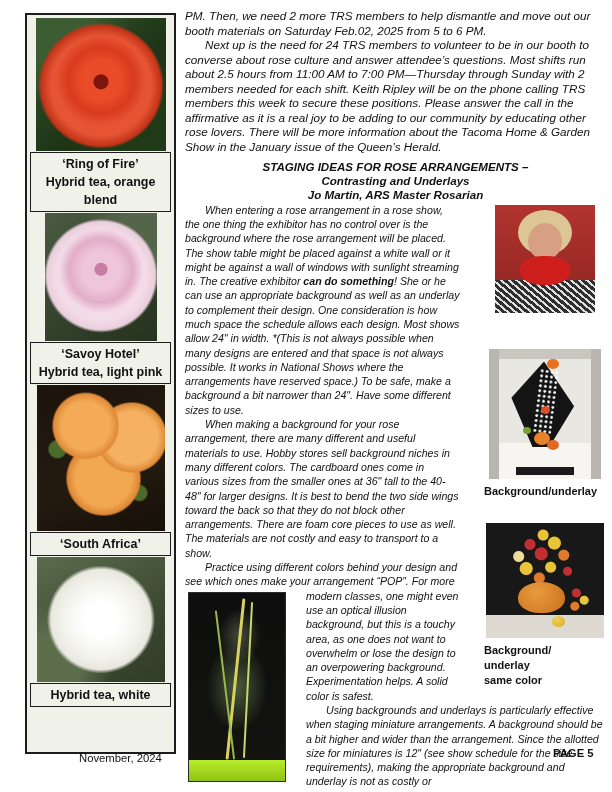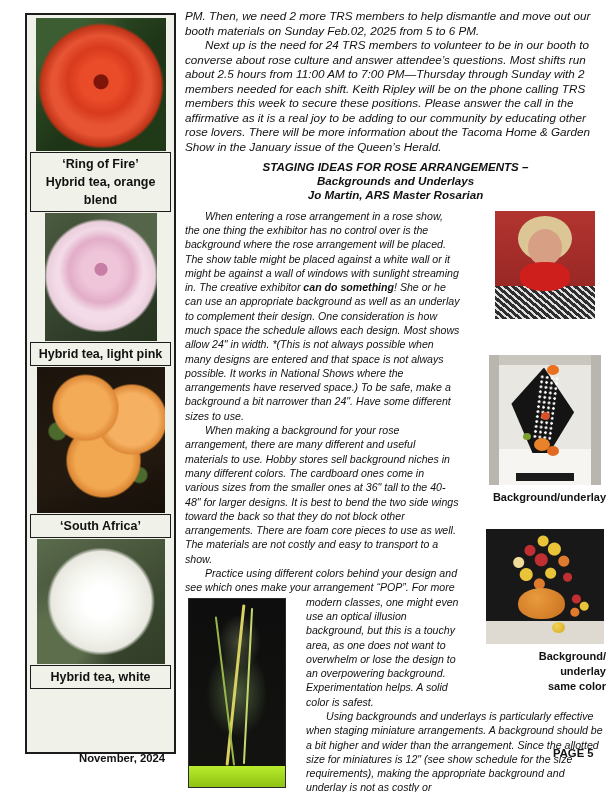--- a/index.html
+++ b/index.html
@@ -39,25 +39,25 @@
     radial-gradient(circle at 12% 85%, #5d6e4d 0 18%, transparent 40%),
     linear-gradient(150deg, #5b6b4d, #3a472f 65%, #313d27);}
 
   
   .article{position:absolute;left:185px;top:9px;width:421px;
            font-style:italic;font-size:10.6px;line-height:14.3px;}
   .article p{margin:0;}
   .intro{font-size:11.7px;line-height:14.5px;}
   .indent{text-indent:20px;}
   .heading{text-align:center;font-weight:bold;font-size:11.6px;line-height:14.2px;
-           margin:6px 0 6px;}
+           margin:6px 0 0;}
   .heading span{display:block;}
 
   
-  .right-figs{float:right;width:122px;margin-left:24px;font-style:normal;text-align:right;}
+  .right-figs{float:right;width:122px;margin-left:24px;font-style:normal;text-align:left;}
   .figcap{font-weight:bold;font-size:11px;line-height:15px;margin-top:5px;}
   .figcap span{display:block;}
 
   .portrait{position:relative;width:100px;height:108px;margin:2px auto 0;
             background:linear-gradient(#b23430,#8e2320);overflow:hidden;}
   .po-shoulders{position:absolute;bottom:0;left:0;width:100%;height:30%;
             background:repeating-linear-gradient(40deg,#2e2e2e 0 3px,#e0e0e0 3px 5px);}
   .po-hair{position:absolute;top:5%;left:23%;width:54%;height:42%;border-radius:50%;background:#dcc695;}
   .po-face{position:absolute;top:17%;left:33%;width:34%;height:34%;border-radius:50%;background:#d7a084;}
   .po-scarf{position:absolute;top:48%;left:25%;width:50%;height:26%;border-radius:45%;background:#cf1f1d;}
@@ -106,58 +106,59 @@
   .s2{left:36%;top:9%;height:80%;width:2px;background:#9ab84a;transform:rotate(-7deg);}
   .s3{left:60%;top:5%;height:83%;width:2px;background:#c5d86e;transform:rotate(3deg);}
   .swirl1{position:absolute;top:26%;left:18%;width:64%;height:48%;
           background:radial-gradient(ellipse,rgba(160,200,120,0.40),rgba(0,0,0,0) 70%);}
   .swirl2{position:absolute;top:8%;left:30%;width:45%;height:30%;
           background:radial-gradient(ellipse,rgba(190,210,150,0.30),rgba(0,0,0,0) 70%);}
   .center-cap{display:block;font-weight:bold;font-size:11.5px;line-height:16px;margin-top:8px;}
   .center-cap span{display:block;}
 
   
-  .footer-left{position:absolute;left:36px;top:752px;font-weight:bold;font-size:11.3px;padding-left:43px;}
+  .footer-left{position:absolute;left:36px;top:752px;font-weight:normal;font-size:11.3px;padding-left:43px;}
   .footer-right{position:absolute;left:553px;top:747px;font-weight:bold;font-size:11.3px;}
 </style>
 </head>
 <body>
 
 <div id="page">
 
   <div class="sidebar">
     <span class="photo ph1"></span>
     <div class="cap">
       <span>‘Ring of Fire’</span>
       <span>Hybrid tea, orange blend</span>
     </div>
 
     <span class="photo ph2"></span>
     <div class="cap">
+      <span>‘Savoy Hotel’</span>
       <span>Hybrid tea, light pink</span>
     </div>
 
     <span class="photo ph3"></span>
     <div class="cap">
       <span>‘South Africa’</span>
     </div>
 
     <span class="photo ph4"></span>
     <div class="cap">
       <span>Hybrid tea, white</span>
     </div>
   </div>
 
   <div class="article">
-    <p class="intro">PM.  Then, we need 2 more TRS members to help dismantle and move out our booth materials on Sunday Feb.02, 2025 from 5 to 6 PM.</p>
+    <p class="intro">PM.  Then, we need 2 more TRS members to help dismantle and move out our booth materials on Saturday Feb.02, 2025 from 5 to 6 PM.</p>
     <p class="intro indent">Next up is the need for 24 TRS members to volunteer to be in our booth to converse about rose culture and answer attendee’s questions.  Most shifts run about 2.5 hours from 11:00 AM to 7:00 PM—Thursday through Sunday with 2 members needed for each shift.  Keith Ripley will be on the phone calling TRS members this week to secure these positions.  Please answer the call in the affirmative as it is a real joy to be adding to our community by educating other rose lovers. There will be more information about the Tacoma Home &amp; Garden Show in the January issue of the Queen’s Herald.</p>
 
     <div class="heading">
       <span>STAGING IDEAS FOR ROSE ARRANGEMENTS –</span>
-      <span>Backgrounds and Underlays</span>
+      <span>Contrasting and Underlays</span>
       <span>Jo Martin, ARS Master Rosarian</span>
     </div>
 
     <div class="right-figs">
       <div class="portrait">
         <div class="po-shoulders"></div>
         <div class="po-hair"></div>
         <div class="po-face"></div>
         <div class="po-scarf"></div>
       </div>

